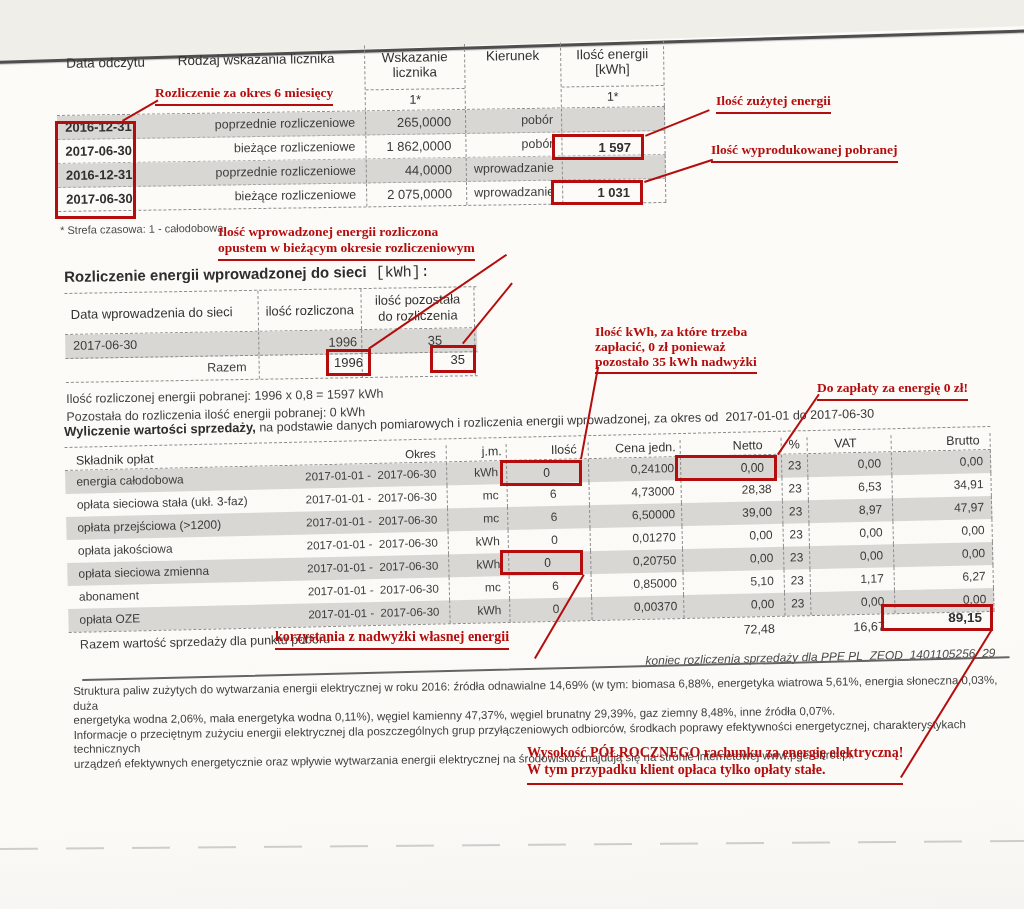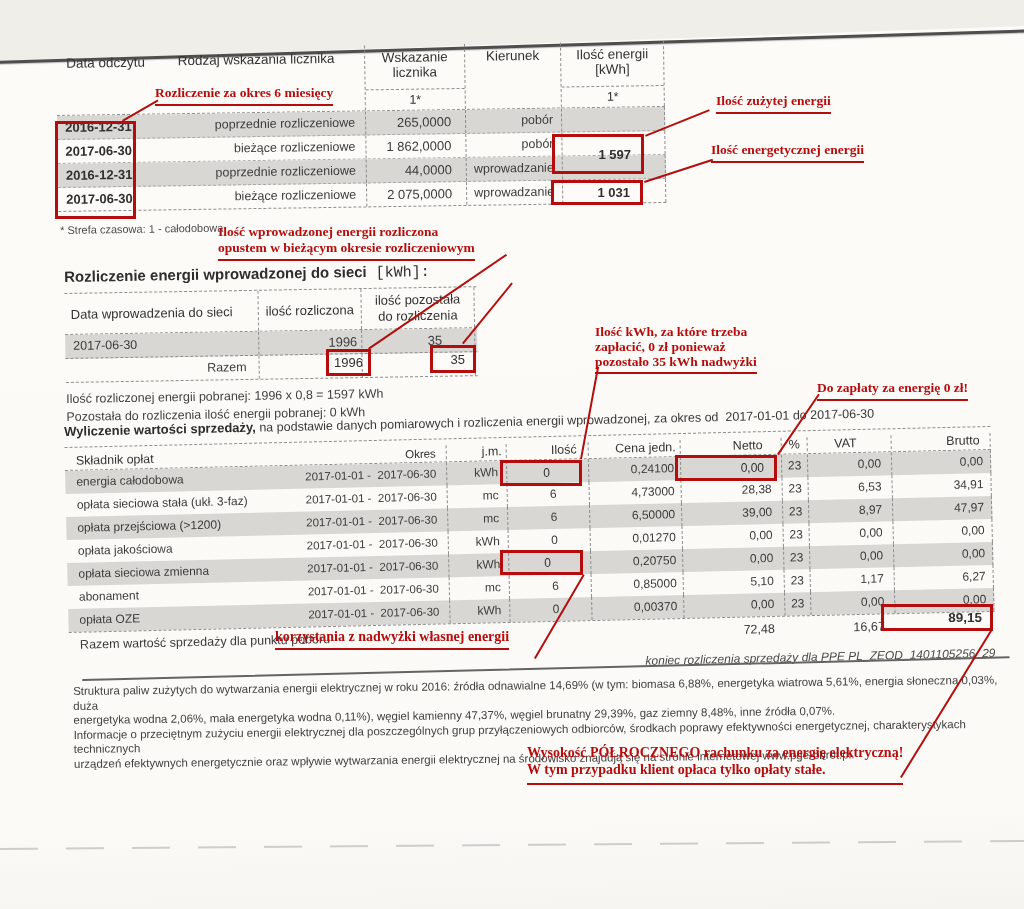--- a/index.html
+++ b/index.html
@@ -280,32 +280,32 @@
   <div class="doc divider"></div>
 
   <div class="doc footer">
     <div>Struktura paliw zużytych do wytwarzania energii elektrycznej w roku 2016: źródła odnawialne 14,69% (w tym: biomasa 6,88%, energetyka wiatrowa 5,61%, energia słoneczna 0,03%, duża</div>
     <div>energetyka wodna 2,06%, mała energetyka wodna 0,11%), węgiel kamienny 47,37%, węgiel brunatny 29,39%, gaz ziemny 8,48%, inne źródła 0,07%.</div>
     <div>Informacje o przeciętnym zużyciu energii elektrycznej dla poszczególnych grup przyłączeniowych odbiorców, środkach poprawy efektywności energetycznej, charakterystykach technicznych</div>
     <div>urządzeń efektywnych energetycznie oraz wpływie wytwarzania energii elektrycznej na środowisko znajdują się na stronie internetowej www.pge-obrot.pl.</div>
   </div>
 
   <div class="rbox" style="left:55px;top:121px;width:81px;height:98px;"></div>
-  <div class="rbox" style="left:552px;top:134px;width:92px;height:40px;padding-right:10px;font-weight:bold;">1 597</div>
+  <div class="rbox" style="left:552px;top:134px;width:92px;height:26px;padding-right:10px;font-weight:bold;">1 597</div>
   <div class="rbox" style="left:551px;top:180px;width:92px;height:25px;padding-right:10px;font-weight:bold;">1 031</div>
   <div class="rbox" style="left:326px;top:349px;width:45px;height:27px;padding-right:5px;">1996</div>
   <div class="rbox" style="left:430px;top:345px;width:46px;height:28px;padding-right:8px;">35</div>
   <div class="rbox" style="left:500px;top:460px;width:82px;height:26px;padding-right:29px;font-size:12px;">0</div>
   <div class="rbox" style="left:675px;top:455px;width:102px;height:26px;padding-right:10px;font-size:12px;">0,00</div>
   <div class="rbox" style="left:500px;top:550px;width:83px;height:25px;padding-right:29px;font-size:12px;">0</div>
   <div class="rbox" style="left:881px;top:604px;width:112px;height:27px;padding-right:8px;font-size:13.5px;font-weight:bold;">89,15</div>
 
   <div class="ann" style="left:155px;top:85px;">Rozliczenie za okres 6 miesięcy</div>
   <div class="ann" style="left:707px;top:93px;margin-left:9px;">Ilość zużytej energii</div>
-  <div class="ann" style="left:711px;top:142px;">Ilość energetycznej energii</div>
+  <div class="ann" style="left:711px;top:142px;">Ilość wyprodukowanej pobranej</div>
   <div class="ann" style="left:218px;top:224px;">
     <div>Ilość wprowadzonej energii rozliczona</div>
     <div>opustem w bieżącym okresie rozliczeniowym</div>
   </div>
   <div class="ann" style="left:595px;top:324px;line-height:15px;">
     <div>Ilość kWh, za które trzeba</div>
     <div>zapłacić, 0 zł ponieważ</div>
     <div>pozostało 35 kWh nadwyżki</div>
   </div>
   <div class="ann" style="left:817px;top:380px;">Do zapłaty za energię 0 zł!</div>

